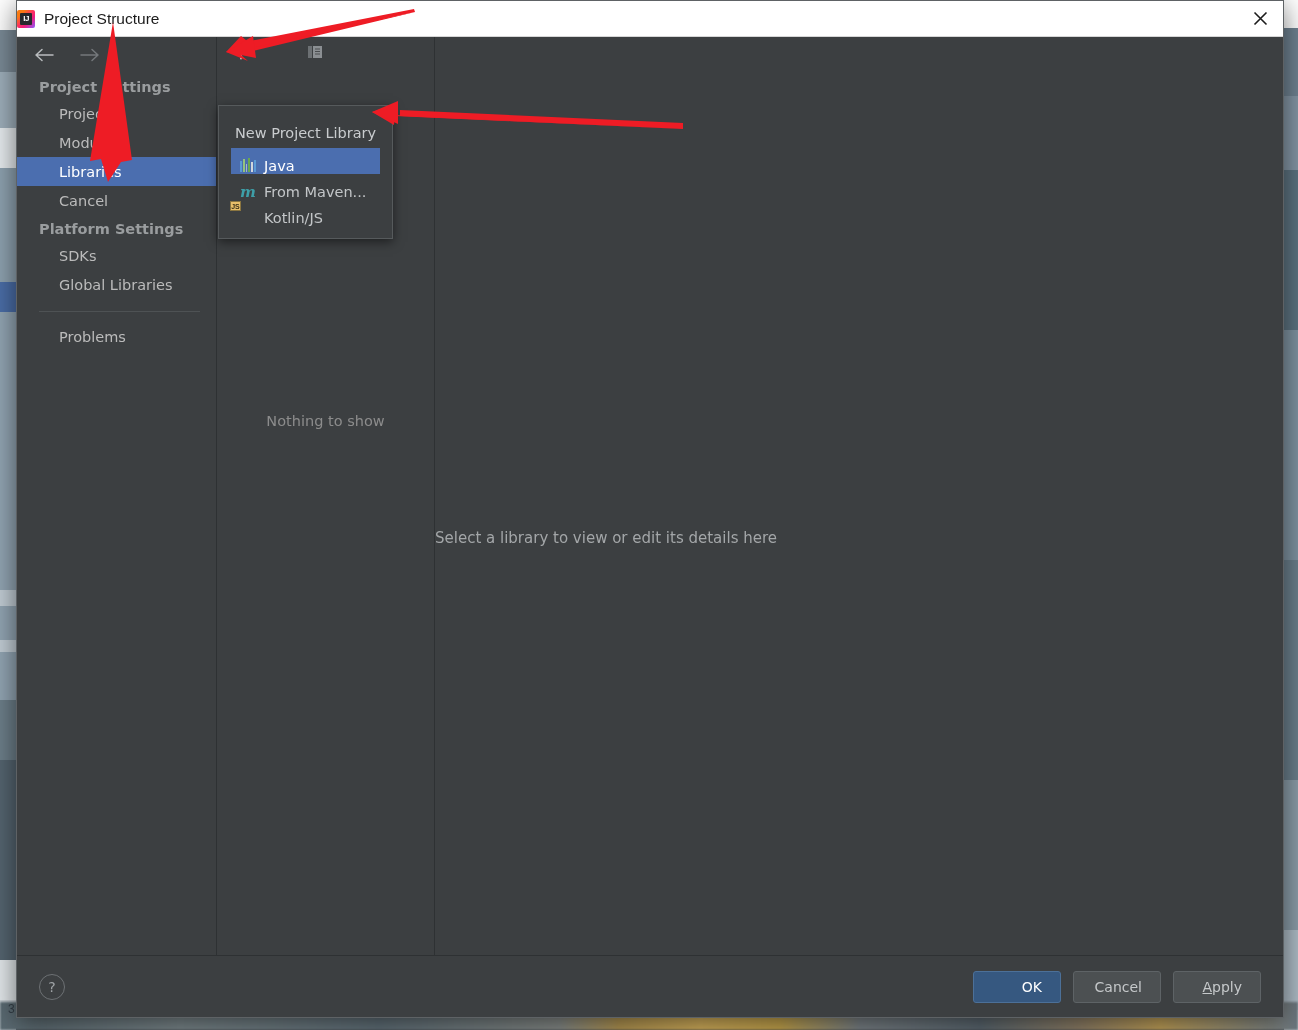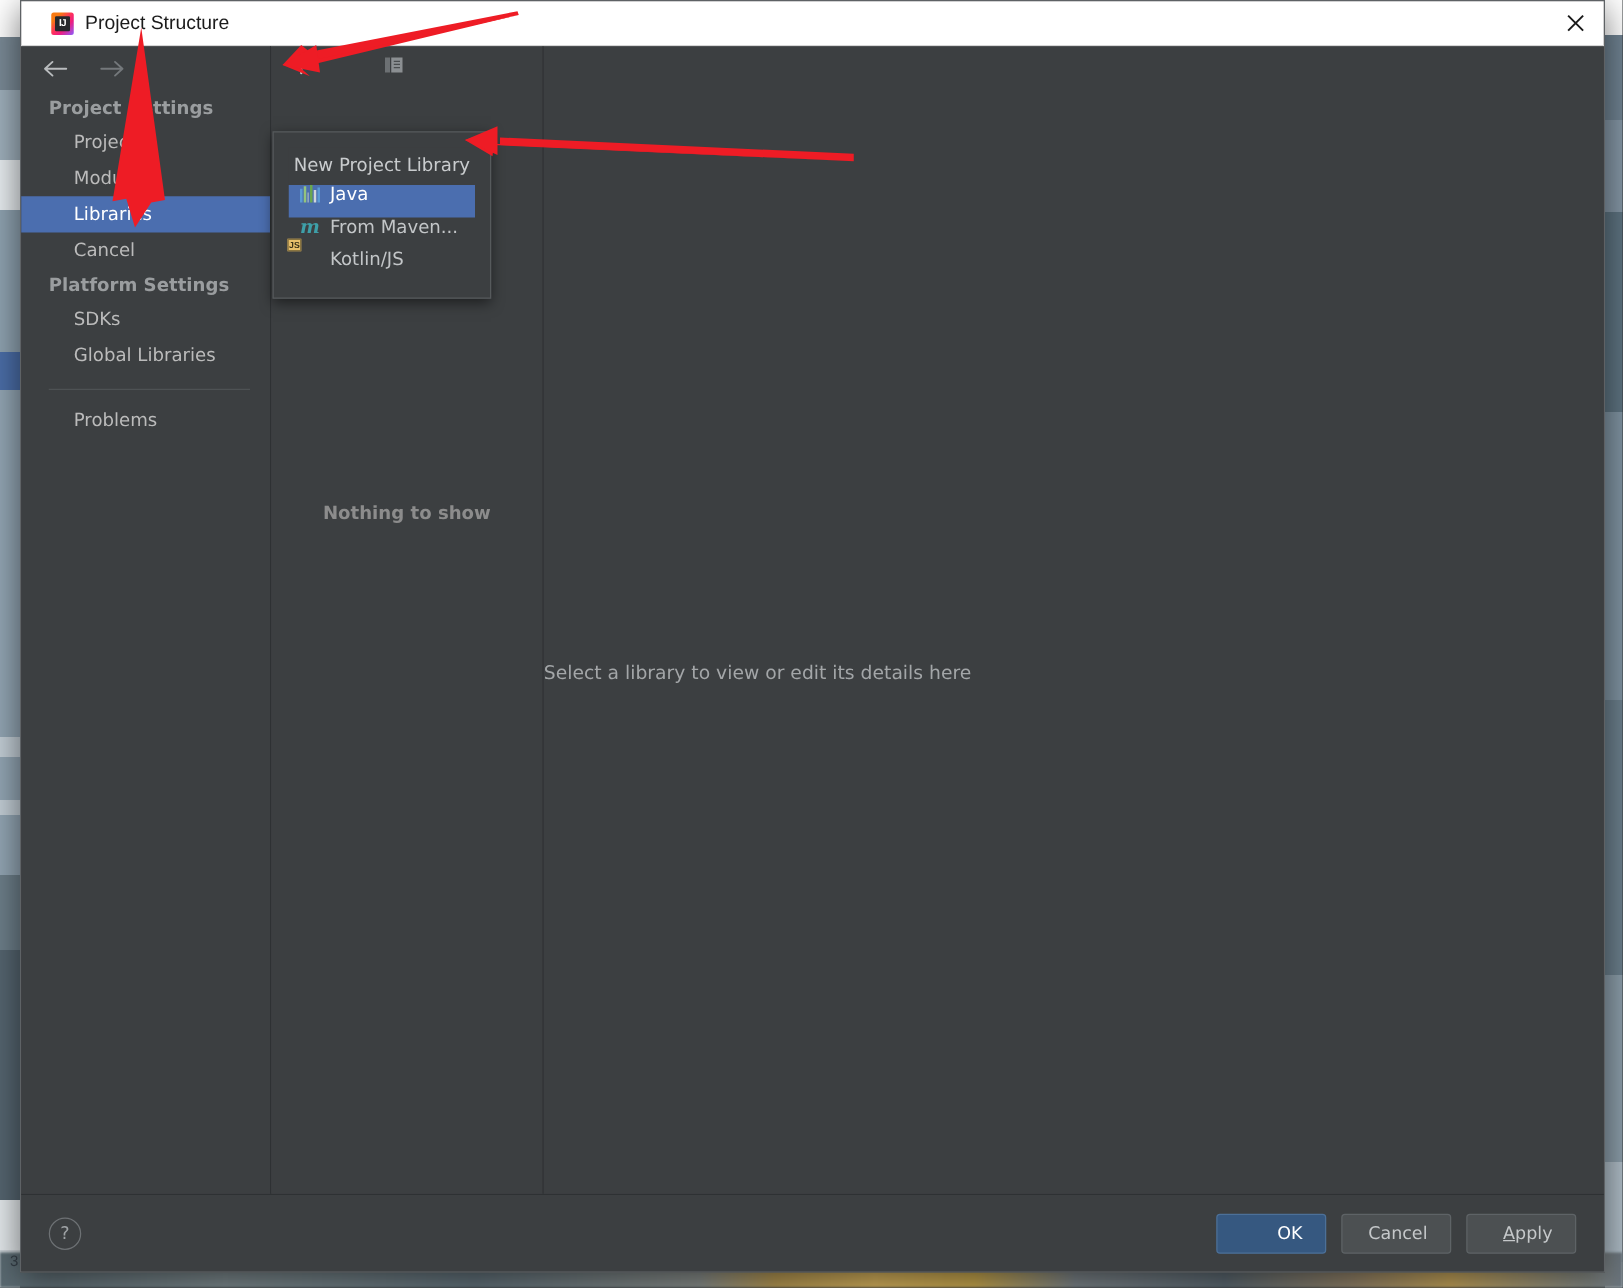--- a/index.html
+++ b/index.html
@@ -77,21 +77,21 @@
 
   
   #titlebar {
     height: 36px; background: #ffffff;
     display: flex; align-items: center;
     border-bottom: 1px solid #d6d6d6;
     flex: 0 0 36px;
     position: relative;
   }
   #app-icon {
-    width: 18px; height: 18px; margin-left: 24px; margin-right: 9px;
+    width: 18px; height: 18px; margin-left: 0; margin-right: 9px;
     position: relative; border-radius: 2px; overflow: hidden;
     background: linear-gradient(135deg,#f97a12 0%,#f97a12 22%,#fe315d 48%,#ed1d7f 66%,#8b5dff 100%);
   }
   #app-icon::after {
     content: ""; position: absolute; left: 3px; top: 3px;
     width: 12px; height: 12px; background: #27282c; border-radius: 1px;
   }
   #app-icon .ij {
     position: absolute; left: 0; top: 0; width: 18px; height: 18px;
     color: #fff; font-size: 8px; font-weight: bold;
@@ -139,22 +139,22 @@
 
   
   #mid-panel {
     width: 218px; flex: 0 0 218px; background: #3c3f41;
     border-right: 1px solid #2e3133;
     position: relative;
   }
   #mid-toolbar { height: 30px; display: flex; align-items: center; padding-left: 10px; gap: 10px; }
   .tb-btn { width: 28px; height: 26px; display: flex; align-items: center; justify-content: center; cursor: pointer; }
   #nothing-to-show {
-    position: absolute; top: 366px; left: 0; right: 0; text-align: center;
-    font-size: 14.5px; color: #8c8c8c; font-family: "DejaVu Sans", sans-serif; font-weight: bold;
+    position: absolute; top: 376px; left: 0; right: 0; text-align: center;
+    font-size: 14.5px; color: #8c8c8c; font-family: "DejaVu Sans", sans-serif;
   }
 
   
   #right-panel { flex: 1; background: #3c3f41; position: relative; }
   #detail-placeholder {
     position: absolute; top: 492px; left: 0; right: 0; text-align: left;
     font-size: 15px; color: #a3a6a8; font-family: "DejaVu Sans", sans-serif;
   }
 
   
@@ -163,21 +163,21 @@
     background: #3c3f41; border: 1px solid #565a5c;
     box-shadow: 0 3px 10px rgba(0,0,0,.5);
     z-index: 40; padding: 12px;
   }
   .menu-header {
     height: 30px; display: flex; align-items: center; justify-content: center;
     font-size: 14.5px; color: #c9ccce; font-family: "DejaVu Sans", sans-serif;
     background: #3c3f41;
   }
   .menu-item {
-    height: 26px; display: flex; align-items: flex-start; padding-left: 9px;
+    height: 26px; display: flex; align-items: flex-end; padding-left: 9px;
     font-size: 14.5px; color: #c3c6c8; cursor: pointer; gap: 8px;
     font-family: "DejaVu Sans", sans-serif;
   }
   .menu-item.highlighted { background: #4b6eaf; color: #ffffff; }
   .menu-icon { width: 16px; height: 16px; flex: 0 0 16px; position: relative; }
 
   
   .icon-java { display: flex; align-items: flex-end; gap: 1px; height: 14px; }
   .icon-java i { display: block; width: 2px; border-radius: 0; }
 

